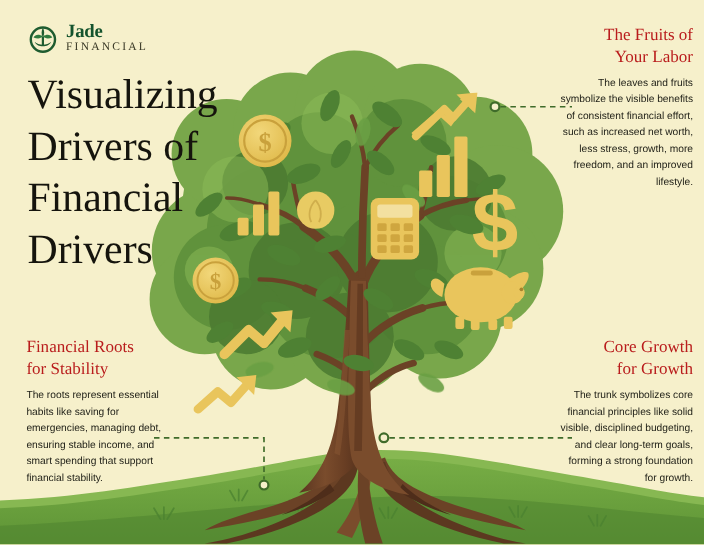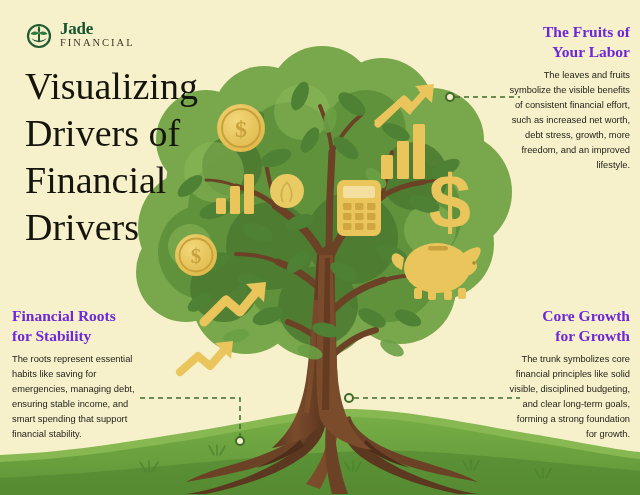--- a/index.html
+++ b/index.html
@@ -66,35 +66,35 @@
     font-size: 38px;
     line-height: 1.24;
     color: #15140d;
   }
 
   
   .block { position: absolute; z-index: 6; }
   .block h2 {
     margin: 0 0 7px 0;
     font-family: "Liberation Serif", serif;
-    font-weight: bold;
+    font-weight: normal;
     font-size: 15.5px;
     line-height: 1.26;
-    color: #6d28d9;
+    color: #b91c1c;
   }
   .block p {
     margin: 0;
     font-family: "Liberation Sans", sans-serif;
     font-size: 9.3px;
     line-height: 1.62;
     color: #23231a;
   }
 
   #block-fruits { left: 508px; top: 22px; width: 122px; text-align: right; }
-  #block-roots  { left: 12px;  top: 306px; width: 126px; text-align: left;  }
+  #block-roots  { left: 24px;  top: 306px; width: 126px; text-align: left;  }
   #block-trunk  { left: 508px; top: 306px; width: 122px; text-align: right; }
 
   #block-fruits h2 { font-size: 15.5px; }
 </style>
 </head>
 <body>
 
 <div id="poster">
 
   <svg id="art" viewBox="0 0 640 495">
@@ -393,21 +393,21 @@
     <div>Drivers of</div>
     <div>Financial</div>
     <div>Drivers</div>
   </div>
 
   <div class="block" id="block-fruits">
     <h2>
       <span>The Fruits of</span><br>
       <span>Your Labor</span>
     </h2>
-    <p>The leaves and fruits symbolize the visible benefits of consistent financial effort, such as increased net worth, debt stress, growth, more freedom, and an improved lifestyle.</p>
+    <p>The leaves and fruits symbolize the visible benefits of consistent financial effort, such as increased net worth, less stress, growth, more freedom, and an improved lifestyle.</p>
   </div>
 
   <div class="block" id="block-roots">
     <h2>
       <span>Financial Roots</span><br>
       <span>for Stability</span>
     </h2>
     <p>The roots represent essential habits like saving for emergencies, managing debt, ensuring stable income, and smart spending that support financial stability.</p>
   </div>
 

